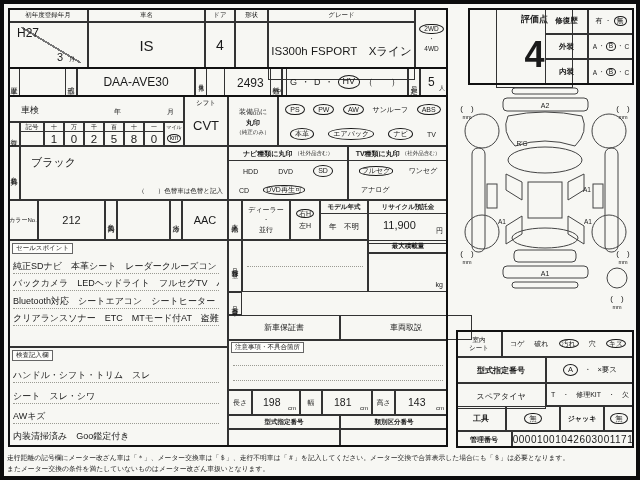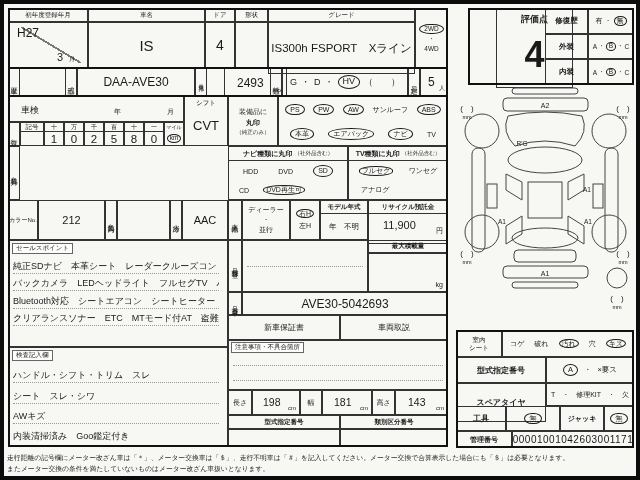--- a/index.html
+++ b/index.html
@@ -34,21 +34,21 @@
 
   <div class="cell" style="left:8px;top:22px;width:80px;height:46px">
     <div style="position:absolute;left:12px;top:4px;width:60px;height:36px;background:linear-gradient(to top right,transparent 48.5%,#777 48.5%,#777 51.5%,transparent 51.5%)"></div>
     <span style="position:absolute;left:8px;top:3px;font-size:12px">H27</span>
     <span style="position:absolute;left:48px;bottom:4px;font-size:11px">3</span>
     <span style="position:absolute;left:60px;bottom:3px;font-size:6px">月</span>
   </div>
   <div class="cell cc" style="left:88px;top:22px;width:117px;height:46px;font-size:15px">IS</div>
   <div class="cell cc" style="left:205px;top:22px;width:30px;height:46px;font-size:14px">4</div>
   <div class="cell" style="left:235px;top:22px;width:33px;height:46px"></div>
-  <div class="cell cc" style="left:268px;top:22px;width:147px;height:52px;font-size:11.5px;white-space:nowrap">IS300h FSPORT　Xライン</div>
+  <div class="cell cc" style="left:268px;top:22px;width:147px;height:58px;font-size:11.5px;white-space:nowrap">IS300h FSPORT　Xライン</div>
   <div class="cell" style="left:415px;top:8px;width:33px;height:60px">
     <div class="cc" style="flex-direction:column;height:100%;font-size:6.5px;gap:1px">
       <span class="circ">2WD</span>
       <span>・</span>
       <span>4WD</span>
     </div>
   </div>
 
   <div class="cell vt" style="left:8px;top:68px;width:12px;height:28px">車歴</div>
   <div class="cell vt" style="left:65px;top:68px;width:12px;height:28px">型式</div>
@@ -133,20 +133,24 @@
     </div>
     <div class="cc" style="height:24px;justify-content:space-around;font-size:7px;padding:0 4px">
       <span class="circ">本革</span>
       <span class="circ">エアバック</span>
       <span class="circ">ナビ</span>
       <span>TV</span>
     </div>
   </div>
 
   <div class="cell vt" style="left:8px;top:146px;width:12px;height:54px">外装色</div>
+  <div class="cell" style="left:20px;top:146px;width:208px;height:54px">
+    <span style="position:absolute;left:10px;top:8px;font-size:11px">ブラック</span>
+    <span style="position:absolute;right:4px;bottom:3px;font-size:6.5px">（　　）色替車は色替と記入</span>
+  </div>
   <div class="cell" style="left:228px;top:146px;width:120px;height:54px">
     <div class="hdr" style="height:14px;gap:2px">
       <span style="font-weight:bold;font-size:7px">ナビ種類に丸印</span>
       <span style="font-size:5.5px">（社外品含む）</span>
     </div>
     <div class="cc" style="height:20px;justify-content:space-around;font-size:7px;padding:0 4px">
       <span>HDD</span>
       <span>DVD</span>
       <span class="circ">SD</span>
     </div>
@@ -221,23 +225,22 @@
 
   <div class="cell vt" style="left:228px;top:240px;width:14px;height:52px">登録番号</div>
   <div class="cell" style="left:242px;top:240px;width:126px;height:52px">
     <div style="position:absolute;left:4px;right:4px;top:25px;border-bottom:1px dotted #9b9b93"></div>
   </div>
   <div class="cell hdr" style="left:368px;top:240px;width:80px;height:13px;font-weight:bold">最大積載量</div>
   <div class="cell" style="left:368px;top:253px;width:80px;height:39px">
     <span style="position:absolute;right:4px;bottom:3px;font-size:7px">kg</span>
   </div>
   <div class="cell vt" style="left:228px;top:292px;width:14px;height:23px">車台番号</div>
-  <div class="cell cc" style="left:242px;top:292px;width:206px;height:23px;font-size:12px">AVE30-5042693</div>
   <div class="cell cc" style="left:228px;top:315px;width:112px;height:25px;font-size:8px">新車保証書</div>
-  <div class="cell cc" style="left:340px;top:315px;width:108px;height:25px;font-size:8px">車両取説</div>
+  <div class="cell cc" style="left:340px;top:315px;width:132px;height:25px;font-size:8px">車両取説</div>
 
   <div class="cell" style="left:228px;top:340px;width:220px;height:50px">
     <div style="position:absolute;left:4px;right:4px;top:24px;border-bottom:1px dotted #9b9b93"></div>
     <div style="position:absolute;left:4px;right:4px;top:39px;border-bottom:1px dotted #9b9b93"></div>
   </div>
   <div class="tag" style="left:231px;top:342px">注意事項・不具合箇所</div>
 
   <div class="cell cc" style="left:228px;top:390px;width:24px;height:25px;font-size:7px">長さ</div>
   <div class="cell" style="left:252px;top:390px;width:48px;height:25px">
     <span style="position:absolute;left:10px;top:5px;font-size:10.5px">198</span>
@@ -343,21 +346,21 @@
     <span class="circ sm">汚れ</span>
     <span>穴</span>
     <span class="circ sm">キズ</span>
   </div>
   <div class="cell cc" style="left:456px;top:357px;width:90px;height:26px;font-size:8px;font-weight:bold">型式指定番号</div>
   <div class="cell cc" style="left:546px;top:357px;width:88px;height:26px;font-size:7.5px;gap:6px">
     <span class="circ">A</span>
     <span>・</span>
     <span>×要ス</span>
   </div>
-  <div class="cell cc" style="left:456px;top:383px;width:90px;height:39px;font-size:8px;font-weight:bold">スペアタイヤ</div>
+  <div class="cell cc" style="left:456px;top:383px;width:90px;height:26px;font-size:8px;font-weight:normal">スペアタイヤ</div>
   <div class="cell cc" style="left:546px;top:383px;width:88px;height:23px;font-size:7px">T　・　修理KIT　・　欠</div>
   <div class="cell cc" style="left:456px;top:406px;width:50px;height:25px;font-size:8px;font-weight:bold">工具</div>
   <div class="cell cc" style="left:506px;top:406px;width:54px;height:25px;font-size:7.5px">
     <span class="circ">無</span>
   </div>
   <div class="cell cc" style="left:560px;top:406px;width:44px;height:25px;font-size:7px;font-weight:bold">ジャッキ</div>
   <div class="cell cc" style="left:604px;top:406px;width:30px;height:25px;font-size:7.5px">
     <span class="circ">無</span>
   </div>
   <div class="cell cc" style="left:456px;top:431px;width:56px;height:17px;font-size:7px;font-weight:bold">管理番号</div>

